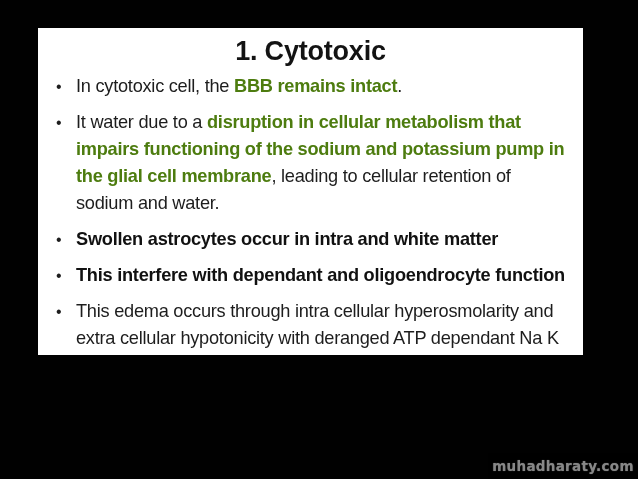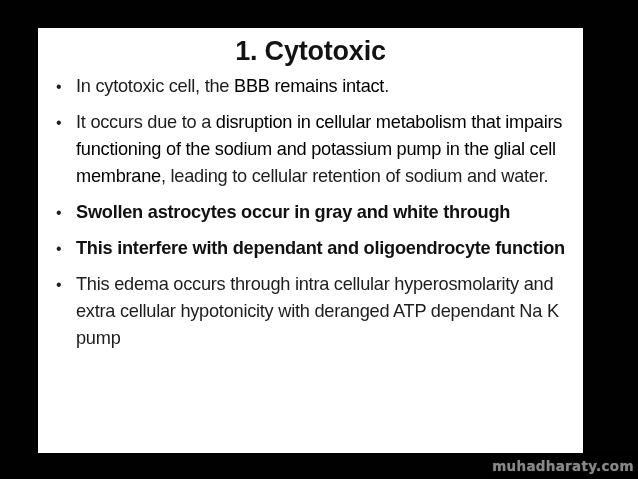--- a/index.html
+++ b/index.html
@@ -22,21 +22,21 @@
     width: 638px;
     height: 479px;
     background: #010101;
   }
 
   #slide-card {
     position: absolute;
     left: 38px;
     top: 28px;
     width: 545px;
-    height: 425px;
+    height: 327px;
     background: #ffffff;
     box-sizing: border-box;
     padding: 0;
     overflow: hidden;
   }
 
   #slide-title {
     margin: 0;
     padding: 8px 0 2px 0;
     text-align: center;
@@ -72,22 +72,22 @@
     line-height: 27px;
     color: #1d1d1d;
     text-align: left;
   }
 
   .bullet-text {
     display: block;
   }
 
   .bold-run {
-    font-weight: normal;
-    color: #000000;
+    font-weight: bold;
+    color: #4d7c0f;
     margin-top: 25px;
   }
 
   .all-bold {
     font-weight: bold;
     color: #111111;
   }
 
   #watermark-bar {
     position: absolute;
@@ -121,25 +121,25 @@
 
     <h1 id="slide-title">1. Cytotoxic</h1>
 
     <ul id="bullet-list">
         <li class="bullet-item">
           <span class="bullet-marker">•</span>
           <span class="bullet-text"><span class="regular-run">In cytotoxic cell, the </span><span class="bold-run">BBB remains intact</span><span class="regular-run">.</span></span>
         </li>
         <li class="bullet-item">
           <span class="bullet-marker">•</span>
-          <span class="bullet-text"><span class="regular-run">It occurs due to a </span><span class="bold-run">disruption in cellular metabolism that impairs functioning of the sodium and potassium pump in the glial cell membrane</span><span class="regular-run">, leading to cellular retention of sodium and water.</span></span>
+          <span class="bullet-text"><span class="regular-run">It water due to a </span><span class="bold-run">disruption in cellular metabolism that impairs functioning of the sodium and potassium pump in the glial cell membrane</span><span class="regular-run">, leading to cellular retention of sodium and water.</span></span>
         </li>
         <li class="bullet-item">
           <span class="bullet-marker">•</span>
-          <span class="bullet-text"><span class="all-bold">Swollen astrocytes occur in gray and white through</span></span>
+          <span class="bullet-text"><span class="all-bold">Swollen astrocytes occur in intra and white matter</span></span>
         </li>
         <li class="bullet-item">
           <span class="bullet-marker">•</span>
           <span class="bullet-text"><span class="all-bold">This interfere with dependant and oligoendrocyte function</span></span>
         </li>
         <li class="bullet-item">
           <span class="bullet-marker">•</span>
           <span class="bullet-text"><span class="regular-run">This edema occurs through intra cellular hyperosmolarity and extra cellular hypotonicity with deranged ATP dependant Na K pump</span></span>
         </li>
       </ul>

